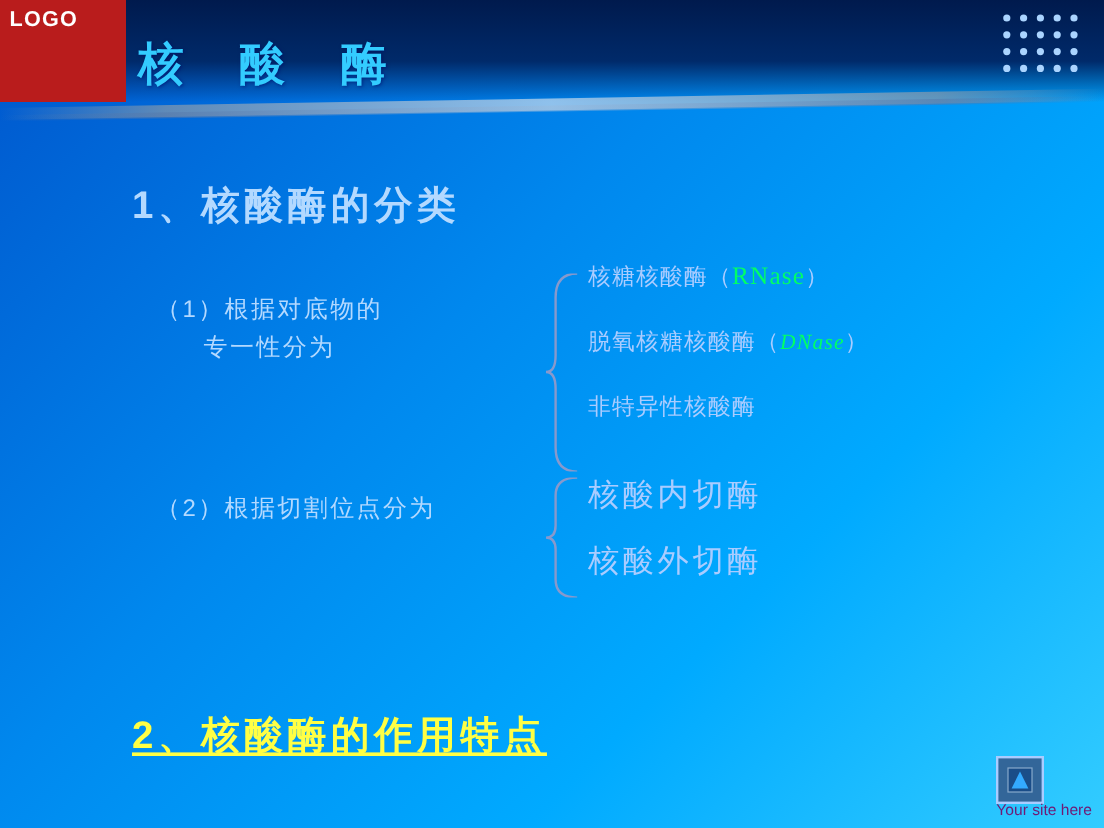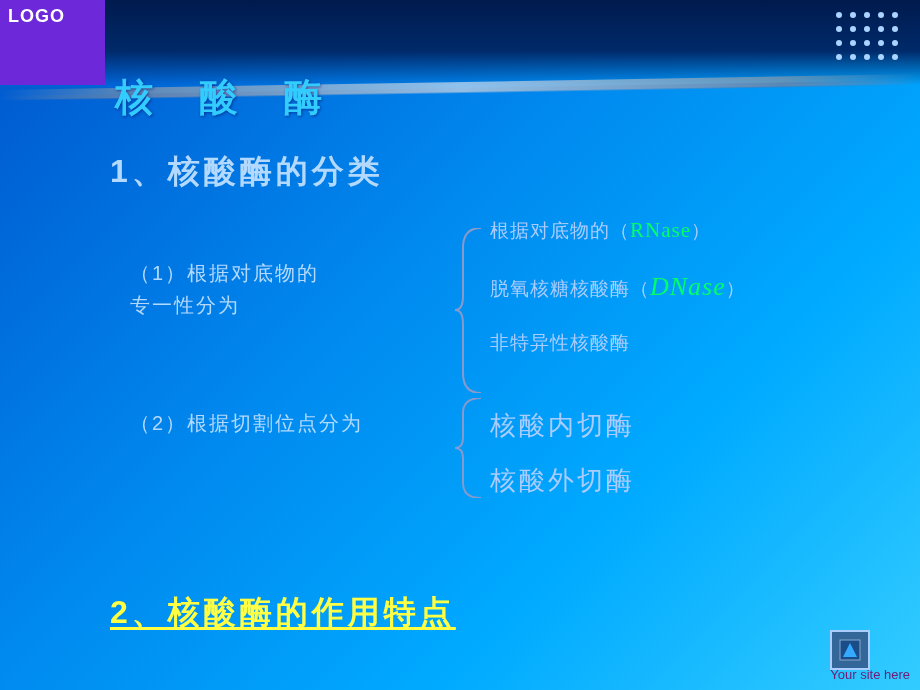--- a/index.html
+++ b/index.html
@@ -24,21 +24,21 @@
       z-index: 2;
     }
 
     
     .logo-box {
       position: absolute;
       top: 0;
       left: 0;
       width: 105px;
       height: 85px;
-      background: #6d28d9;
+      background: #b91c1c;
       z-index: 10;
       display: flex;
       align-items: flex-start;
       justify-content: flex-start;
       padding: 6px 8px;
     }
 
     .logo-text {
       color: white;
       font-size: 18px;
@@ -50,21 +50,20 @@
     .slide-title {
       position: absolute;
       top: 28px;
       left: 115px;
       color: #33ccff;
       font-size: 38px;
       font-weight: bold;
       letter-spacing: 18px;
       z-index: 10;
       text-shadow: 1px 1px 3px rgba(0,0,100,0.5);
-      margin-top: 44px;
     }
 
     
     .dot-grid {
       position: absolute;
       top: 12px;
       right: 18px;
       z-index: 10;
       display: grid;
       grid-template-columns: repeat(5, 10px);
@@ -130,26 +129,27 @@
       left: 110px;
       color: #b3d9ff;
       font-size: 32px;
       font-weight: bold;
       letter-spacing: 4px;
     }
 
     
     .group1-label {
       position: absolute;
-      top: 147px;
+      top: 132px;
       left: 130px;
       color: #b3d9ff;
       font-size: 20px;
       letter-spacing: 2px;
       line-height: 1.6;
+      text-align: center;
     }
 
     
     .brace-items {
       position: absolute;
       top: 108px;
       left: 490px;
     }
 
     .brace-item {
@@ -162,37 +162,37 @@
     .brace-item .rnase {
       color: #00ff66;
       font-family: "Times New Roman", serif;
       font-size: 21px;
     }
 
     .brace-item .dnase {
       color: #00ff66;
       font-style: italic;
       font-family: "Times New Roman", serif;
-      font-size: 26px;
+      font-size: 18px;
     }
 
     
     .group2-label {
       position: absolute;
       top: 300px;
       left: 130px;
       color: #b3d9ff;
       font-size: 20px;
       letter-spacing: 2px;
       text-align: right;
     }
 
     .brace2-items {
       position: absolute;
-      top: 298px;
+      top: 285px;
       left: 490px;
     }
 
     .brace2-item {
       color: #aaccff;
       font-size: 26px;
       letter-spacing: 3px;
       margin-bottom: 20px;
     }
 
@@ -293,21 +293,21 @@
     <div>（1）根据对底物的</div>
     <div>专一性分为</div>
   </div>
 
   <svg class="brace-svg" style="top:118px; left:453px;" width="35" height="165">
     <path d="M 28,0 Q 10,0 10,20 L 10,68 Q 10,82 2,82 Q 10,82 10,96 L 10,145 Q 10,165 28,165" fill="none" stroke="#8899cc" stroke-width="2"></path>
   </svg>
 
   <div class="brace-items">
     <div class="brace-item">
-      <span>根据对底物的（</span><span class="rnase">RNase</span><span>）</span>
+      <span>核糖核酸酶（</span><span class="rnase">RNase</span><span>）</span>
     </div>
     <div class="brace-item">
       <span>脱氧核糖核酸酶（</span><span class="dnase">DNase</span><span>）</span>
     </div>
     <div class="brace-item">
       <span>非特异性核酸酶</span>
     </div>
   </div>
 
   <div class="group2-label">（2）根据切割位点分为</div>

